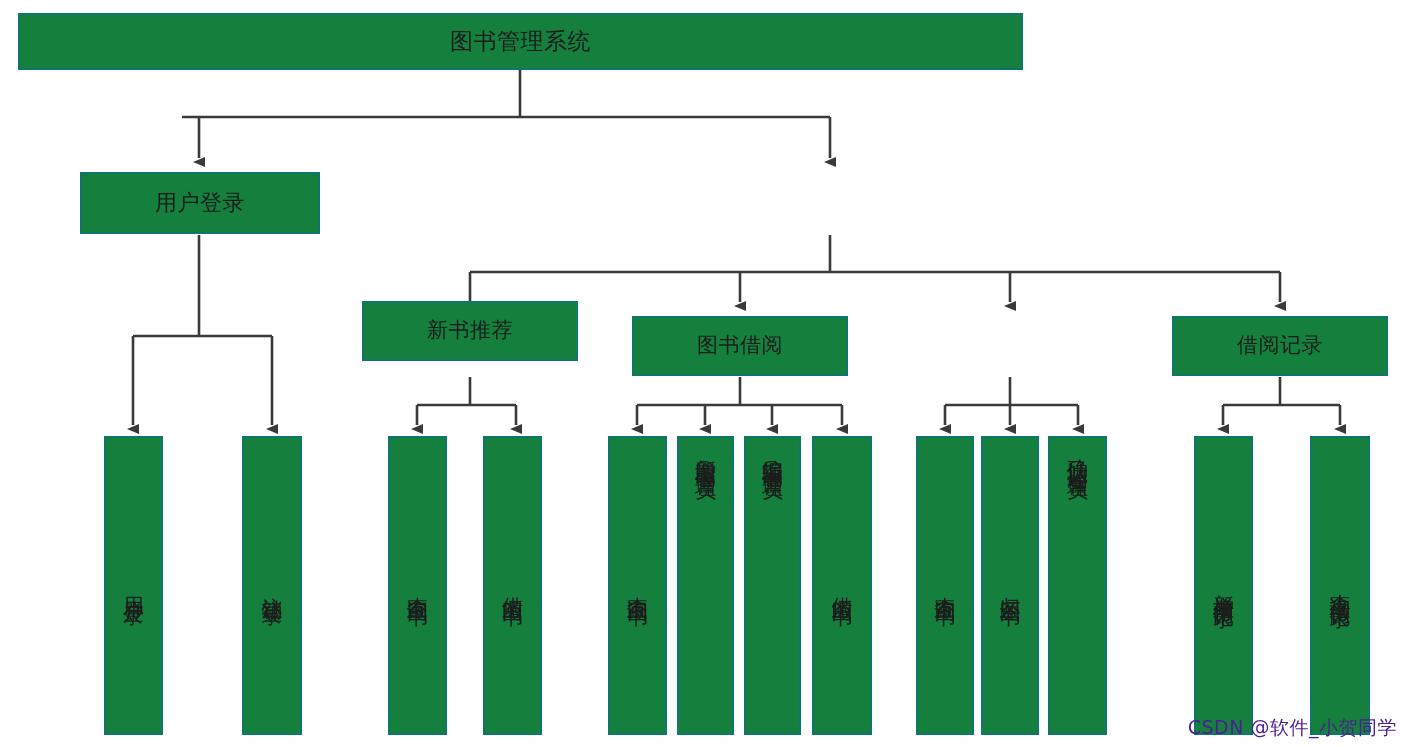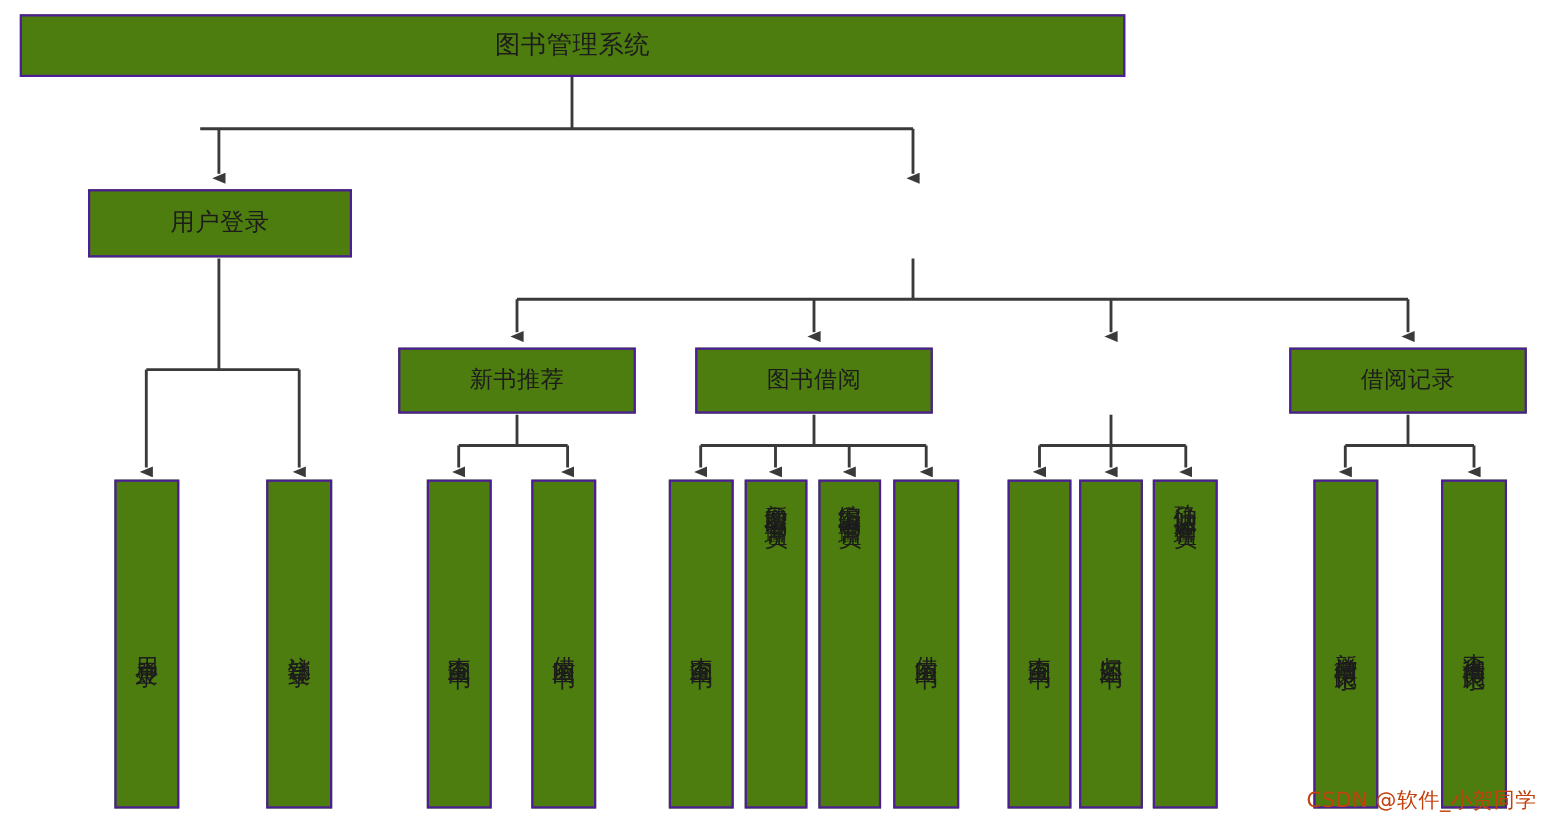--- a/index.html
+++ b/index.html
@@ -21,22 +21,22 @@
     position: absolute;
     left: 0;
     top: 0;
     width: 1405px;
     height: 747px;
     pointer-events: none;
   }
   .node {
     position: absolute;
     box-sizing: border-box;
-    background: #4d7c0f;
-    border: 2px solid #4c1d95;
+    background: #15803d;
+    border: 2px solid #0f766e;
     display: flex;
     align-items: center;
     justify-content: center;
     color: #1c1c1c;
   }
   .node .label {
     display: block;
     text-align: center;
     line-height: 1.12;
     letter-spacing: 0.5px;
@@ -64,21 +64,21 @@
   .node.leaf.top {
     align-items: flex-start;
   }
   .node.leaf.top .label { margin-top: 4px; }
 
   .watermark {
     position: absolute;
     right: 8px;
     bottom: 6px;
     font-size: 19px;
-    color: #c2410c;
+    color: #4c1d95;
     letter-spacing: 0.5px;
     white-space: nowrap;
     user-select: none;
   }
 </style>
 </head>
 <body>
 
 <div id="canvas">
 
@@ -133,21 +133,21 @@
   </svg>
 
   <div class="node root" style="left:18px; top:13px; width:1005px; height:57px;">
     <span class="label">图书管理系统</span>
   </div>
 
   <div class="node level1" style="left:80px; top:172px; width:240px; height:62px;">
     <span class="label">用户登录</span>
   </div>
 
-  <div class="node level2" style="left:362px; top:316px; width:216px; height:60px;">
+  <div class="node level2" style="left:362px; top:301px; width:216px; height:60px;">
     <span class="label">新书推荐</span>
   </div>
   <div class="node level2" style="left:632px; top:316px; width:216px; height:60px;">
     <span class="label">图书借阅</span>
   </div>
   <div class="node level2" style="left:1172px; top:316px; width:216px; height:60px;">
     <span class="label">借阅记录</span>
   </div>
 
   <div class="node leaf mid" style="left:104px; top:436px; width:59px; height:299px;">

